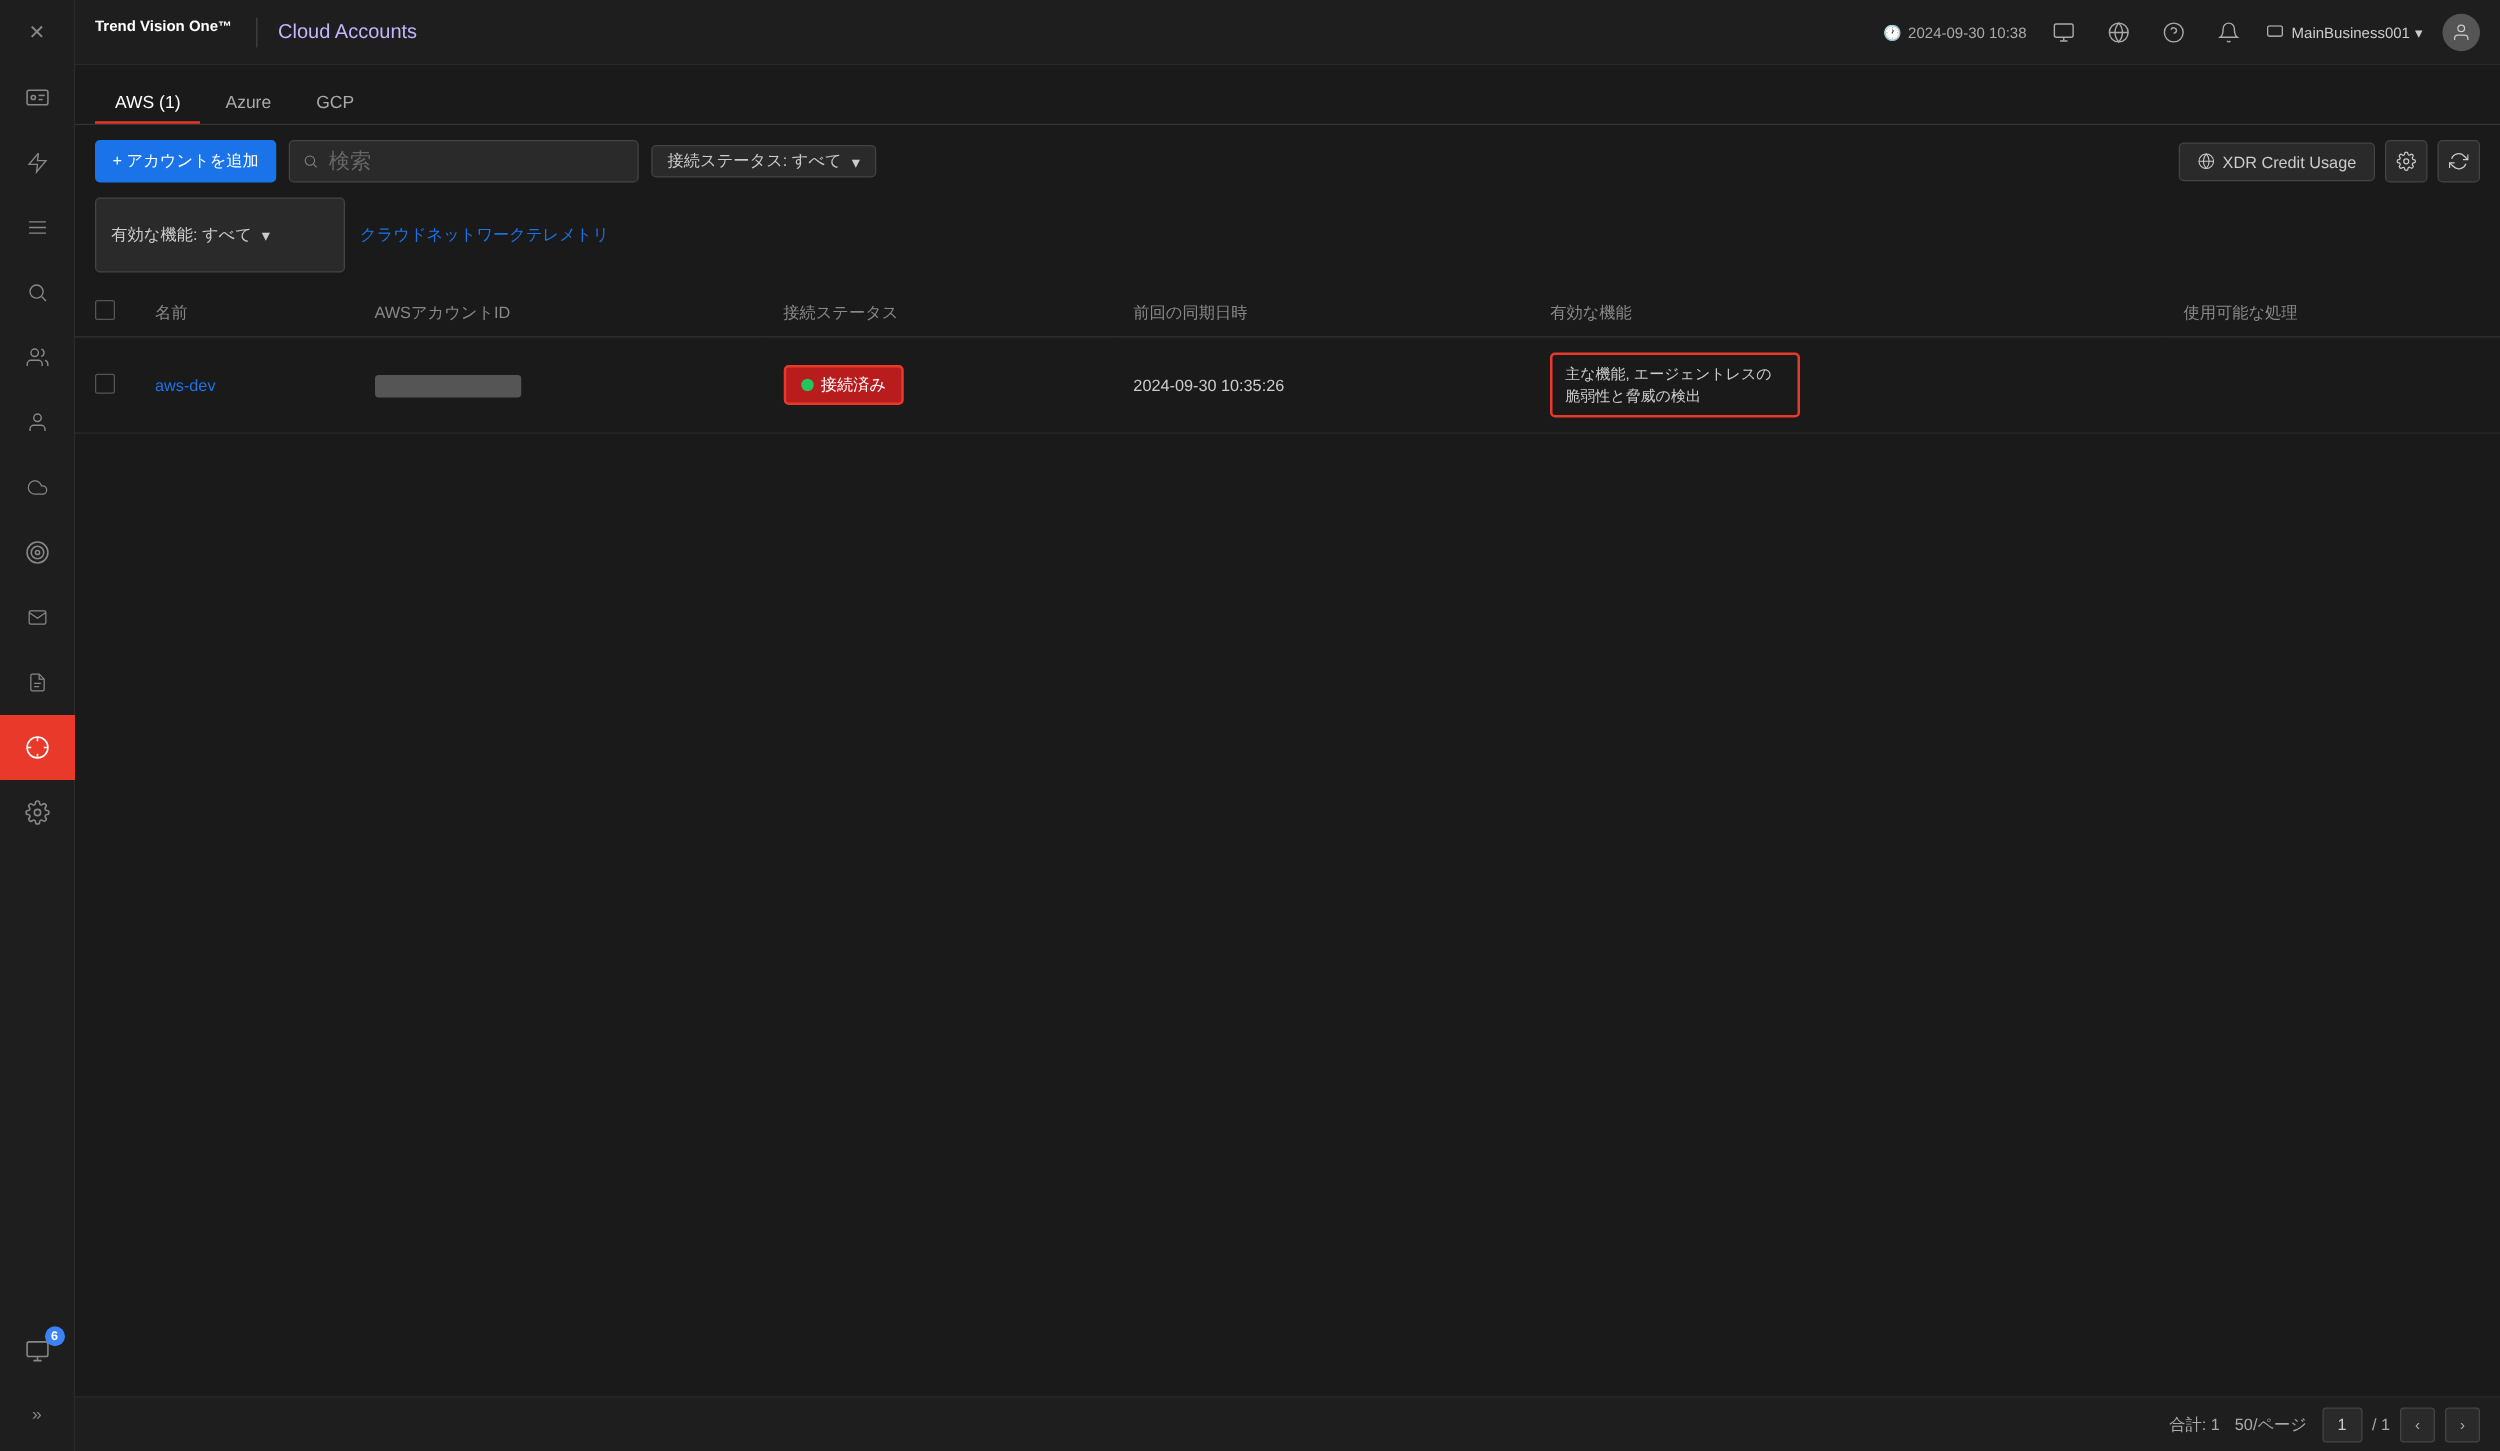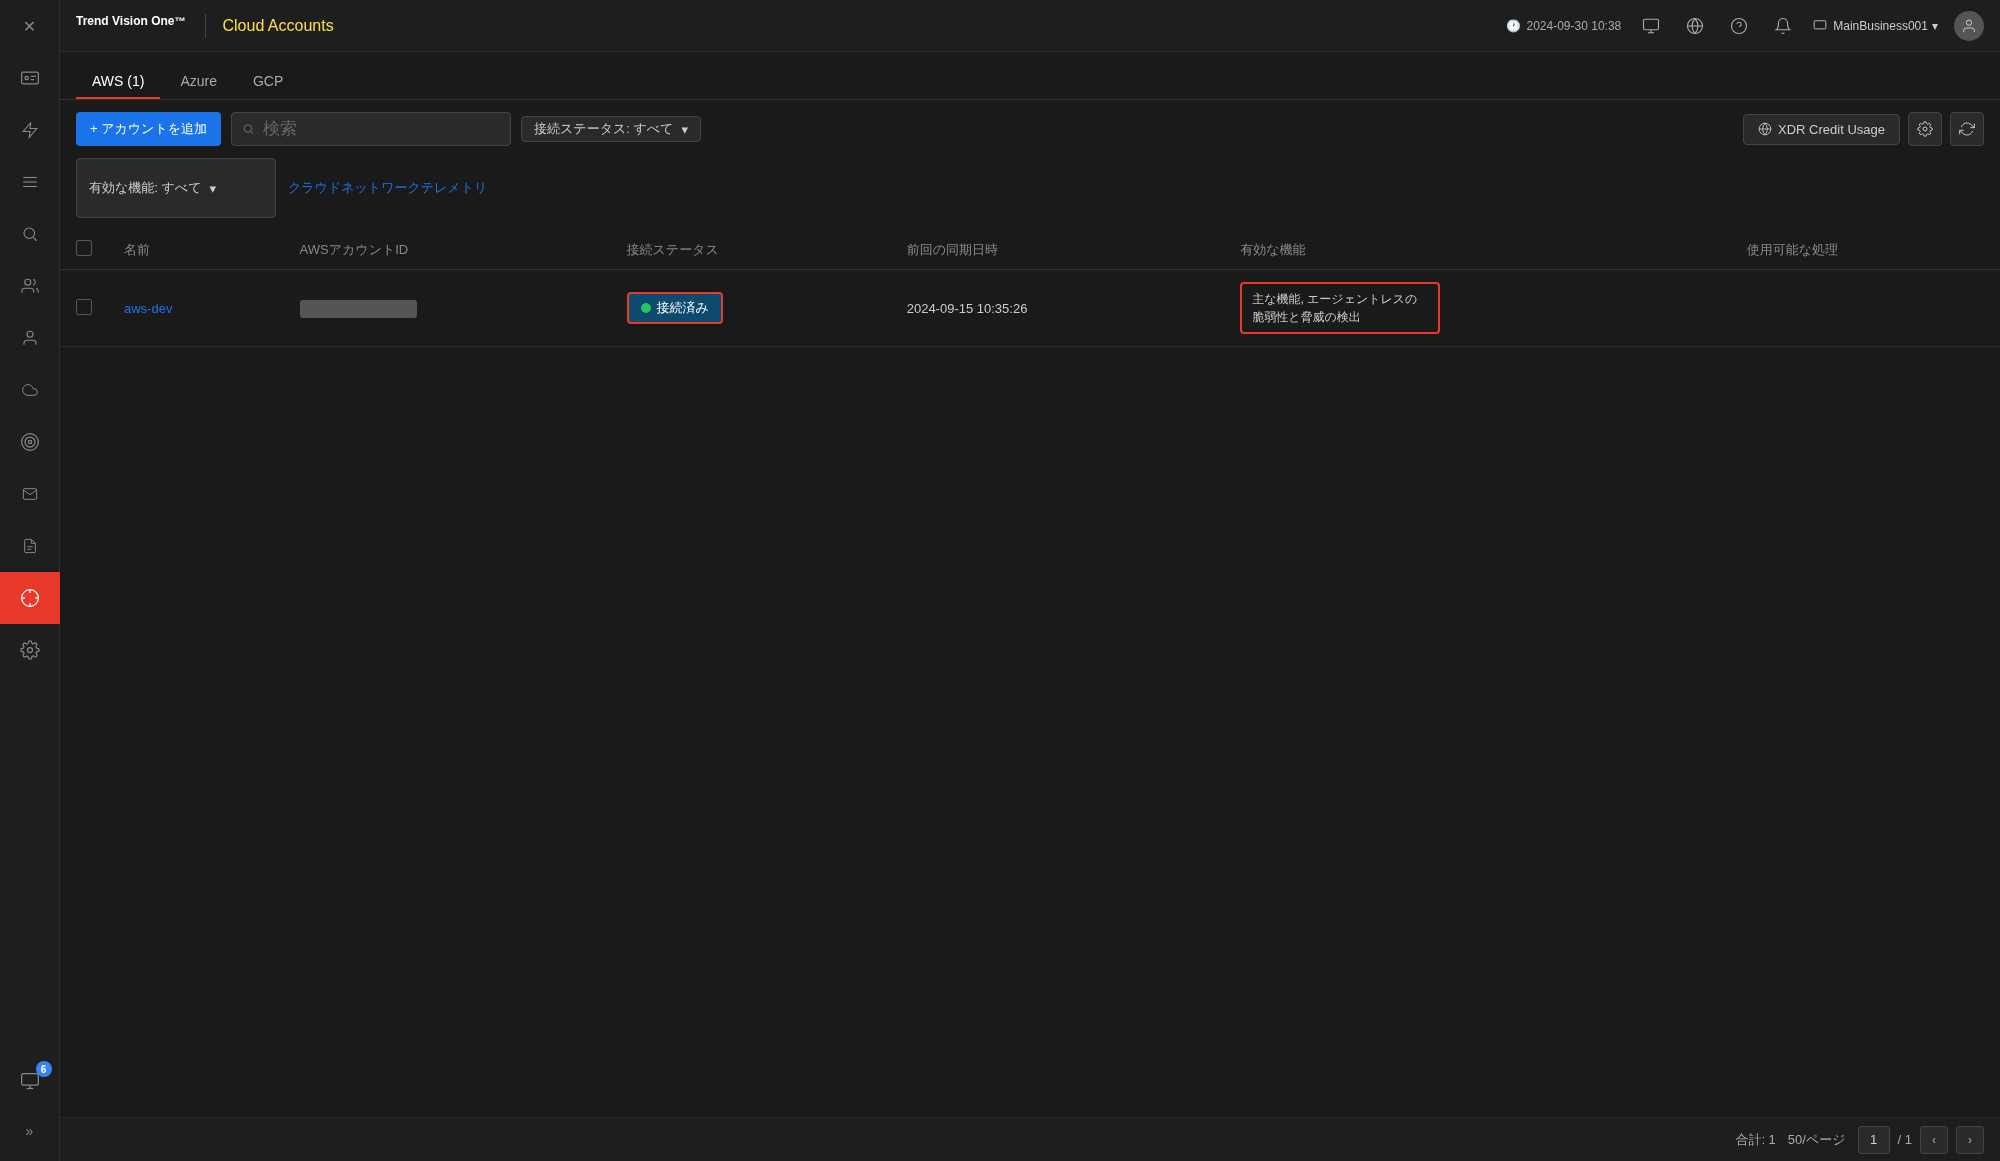--- a/index.html
+++ b/index.html
@@ -121,21 +121,21 @@
       vertical-align: super;
     }
     .header-divider {
       width: 1px;
       height: 24px;
       background: #444;
       margin-right: 16px;
     }
     .header-page-title {
       font-size: 16px;
-      color: #fde047;
+      color: #c4b5fd;
       flex: 1;
     }
     .header-right {
       display: flex;
       align-items: center;
       gap: 16px;
     }
     .header-datetime {
       color: #aaa;
       font-size: 12px;
@@ -373,21 +373,21 @@
       border-radius: 3px;
       user-select: none;
       padding: 2px 8px;
       font-size: 12px;
       letter-spacing: 2px;
     }
     .status-connected {
       display: inline-flex;
       align-items: center;
       gap: 6px;
-      background: #0c4a6e;
+      background: #b91c1c;
       border: 2px solid #e8392a;
       border-radius: 4px;
       padding: 5px 12px;
       font-size: 13px;
       color: #fff;
       white-space: nowrap;
     }
     .status-dot {
       width: 10px;
       height: 10px;
@@ -682,21 +682,21 @@
             <td>
               <span class="aws-id-blur">●●●●●●●●●●●</span>
             </td>
             <td>
               <span class="status-connected">
                 <span class="status-dot"></span>
                 <span>接続済み</span>
               </span>
             </td>
             <td>
-              <span>2024-09-15 10:35:26</span>
+              <span>2024-09-30 10:35:26</span>
             </td>
             <td>
               <div class="feature-cell">主な機能, エージェントレスの脆弱性と脅威の検出</div>
             </td>
             <td></td>
           </tr>
         </tbody>
       </table>
     </div>
   </div>

